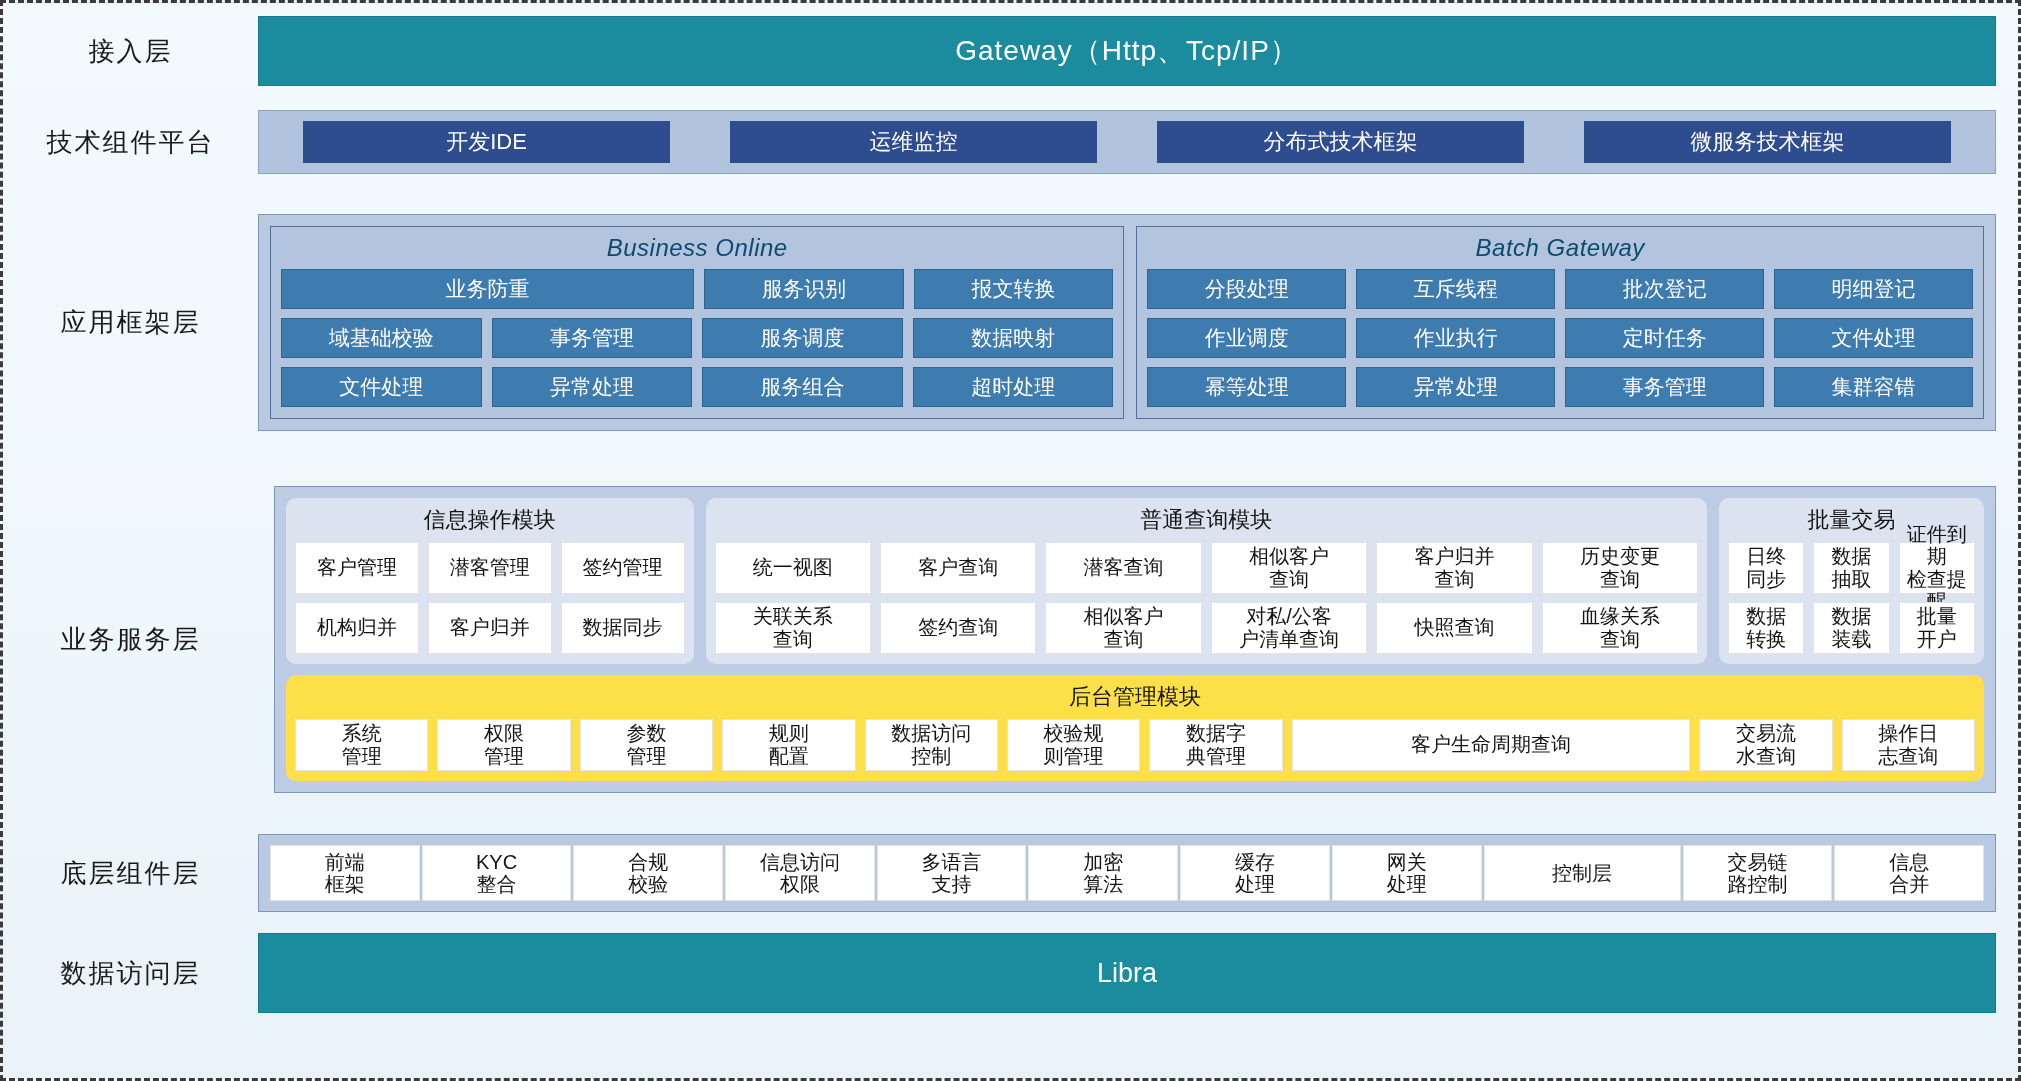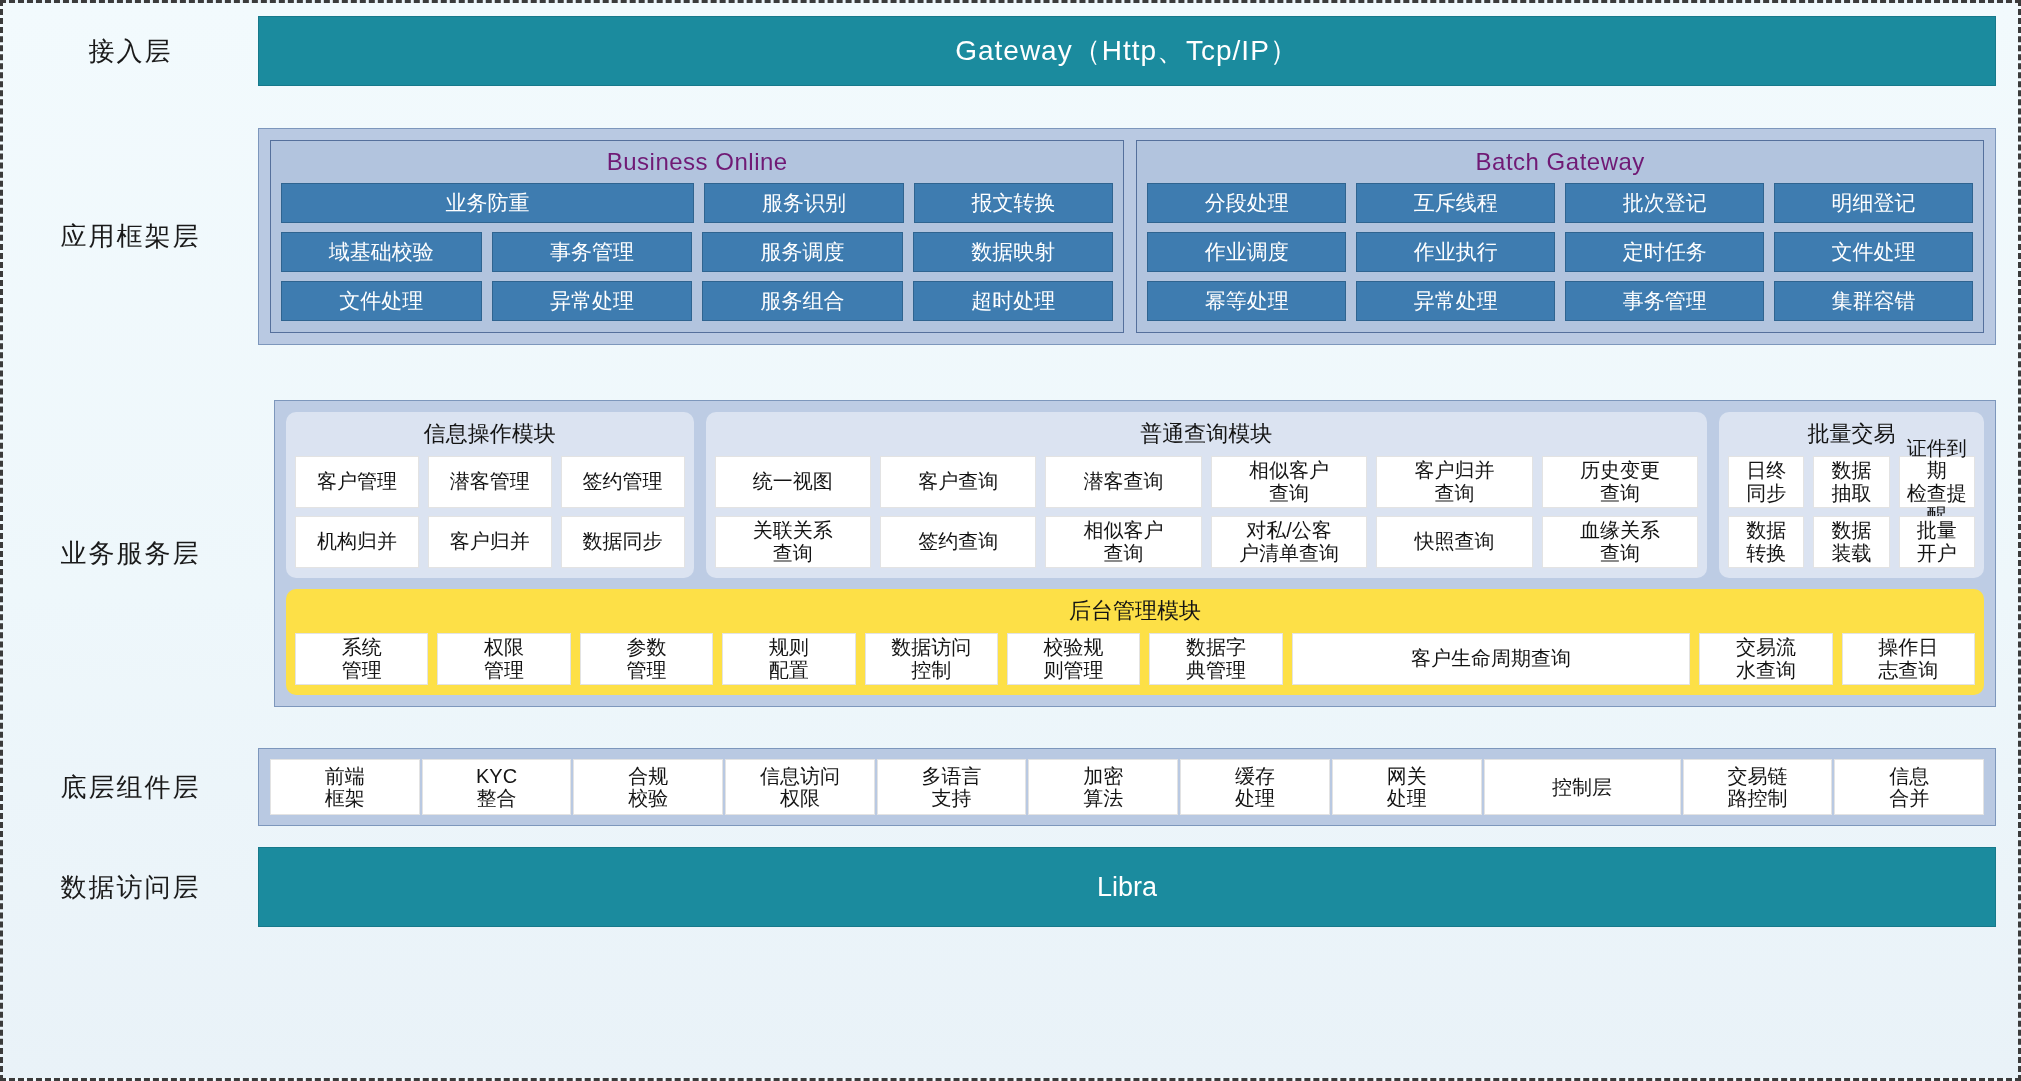--- a/index.html
+++ b/index.html
@@ -72,23 +72,24 @@
   .fgroup {
     background: #b2c4de;
     border: 1px solid #55709c;
     padding: 7px 10px 11px 10px;
     flex: 1 1 0;
   }
   .fgroup.left { flex: 0 0 calc(50.2% - 6px); }
   .fgroup-title {
     text-align: center;
     font-size: 24px;
-    color: #701a75;
+    color: #0c4a6e;
     margin-bottom: 7px;
     letter-spacing: .5px;
+    font-style: italic;
   }
   .frow { display: flex; gap: 10px; margin-bottom: 9px; }
   .frow:last-child { margin-bottom: 0; }
   .fbox {
     background: #3e7cb0;
     border: 1px solid #2f6490;
     color: #fff;
     font-size: 21px;
     height: 40px;
     flex: 1 1 0;
@@ -164,20 +165,31 @@
 
 <div id="root">
 
   <div class="rowline" style="height:96px;">
     <div class="rowlabel">接入层</div>
     <div class="rowbody" style="display:flex;align-items:center;">
       <div class="gateway" style="width:100%">Gateway（Http、Tcp/IP）</div>
     </div>
   </div>
 
+  <div class="rowline" style="height:86px;">
+    <div class="rowlabel">技术组件平台</div>
+    <div class="rowbody" style="display:flex;align-items:center;">
+      <div class="techband" style="width:100%" id="techband">
+          <div class="techbox">开发IDE</div>
+          <div class="techbox">运维监控</div>
+          <div class="techbox">分布式技术框架</div>
+          <div class="techbox">微服务技术框架</div>
+        </div>
+    </div>
+  </div>
 
   <div class="rowline" style="height:275px;">
     <div class="rowlabel">应用框架层</div>
     <div class="rowbody" style="display:flex;align-items:center;">
       <div class="appframe" style="width:100%" id="appframe">
           <div class="fgroup left">
             <div class="fgroup-title">Business Online</div>
             <div class="frow">
               <div class="fbox wide2">业务防重</div>
               <div class="fbox">服务识别</div>

